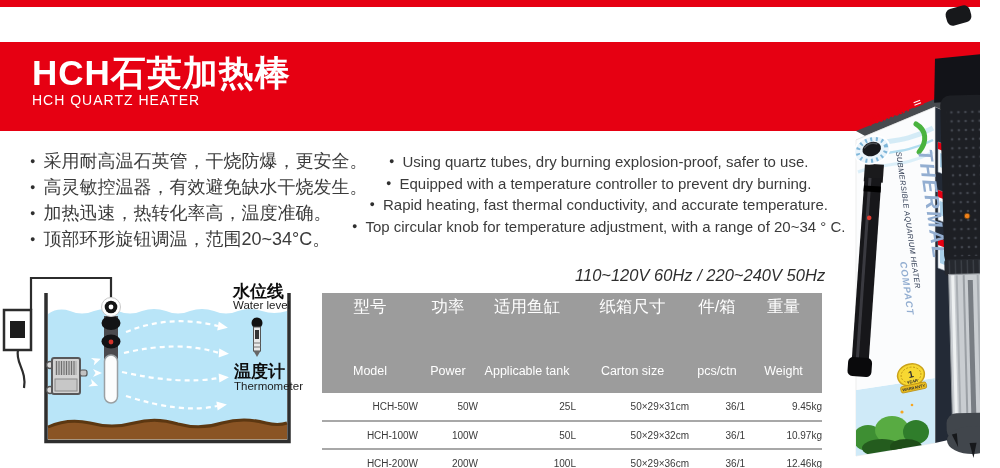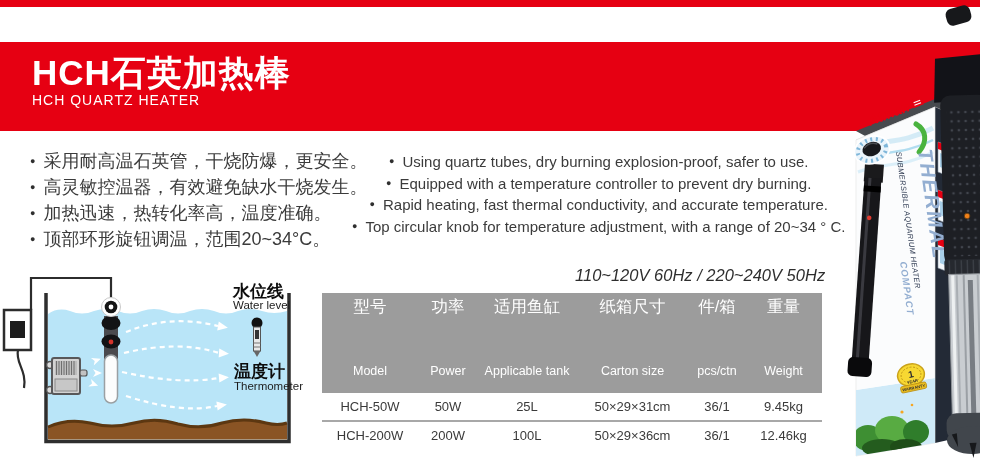--- a/index.html
+++ b/index.html
@@ -19,21 +19,21 @@
   .features-cn li { font-size:18px; line-height:20px; margin-bottom:6px; }
   .features-en { left:352px; top:153px; }
   .features-en li { font-size:15px; line-height:16px; margin-bottom:4.5px;text-align:center; }
 
   .voltage { position:absolute; left:575px; top:266px; width:247px; text-align:center; font-size:16.5px; color:#2e2e2e; white-space:nowrap;font-style:italic; }
 
   table.spec { position:absolute; left:322px; top:293px; width:500px; border-collapse:collapse; table-layout:fixed; text-align:center; }
   table.spec thead th { background:#9c9c9c; color:#fff; font-weight:normal; padding:4px 0 15px 0; }
   table.spec .th-cn { display:block; font-size:16.5px; line-height:19px; }
   table.spec .th-en { display:block; font-size:12.5px; line-height:14px;margin-top:48px; }
-  table.spec tbody td { font-size:13px; color:#3a3a3a; height:28px; border-bottom:2px solid #a8a8a8; }
+  table.spec tbody td { font-size:10px; color:#3a3a3a; height:28px; border-bottom:2px solid #a8a8a8;text-align:right; }
   table.spec tbody tr:last-child td { border-bottom:none; }
 
   svg text { font-family:"Liberation Sans", sans-serif; }
   .diagram { position:absolute; left:0; top:260px; }
   .product { position:absolute; left:840px; top:0; }
   .lbl-cn { font-size:17px; font-weight:bold; fill:#0d0d0d; }
   .lbl-en { font-size:11.5px; fill:#1c1c1c; }
 </style>
 </head>
 <body>
@@ -101,20 +101,28 @@
       </tr>
     </thead>
     <tbody>
       <tr>
         <td>HCH-50W</td>
         <td>50W</td>
         <td>25L</td>
         <td>50×29×31cm</td>
         <td>36/1</td>
         <td>9.45kg</td>
+      </tr>
+      <tr>
+        <td>HCH-100W</td>
+        <td>100W</td>
+        <td>50L</td>
+        <td>50×29×32cm</td>
+        <td>36/1</td>
+        <td>10.97kg</td>
       </tr>
       <tr>
         <td>HCH-200W</td>
         <td>200W</td>
         <td>100L</td>
         <td>50×29×36cm</td>
         <td>36/1</td>
         <td>12.46kg</td>
       </tr>
     </tbody>

